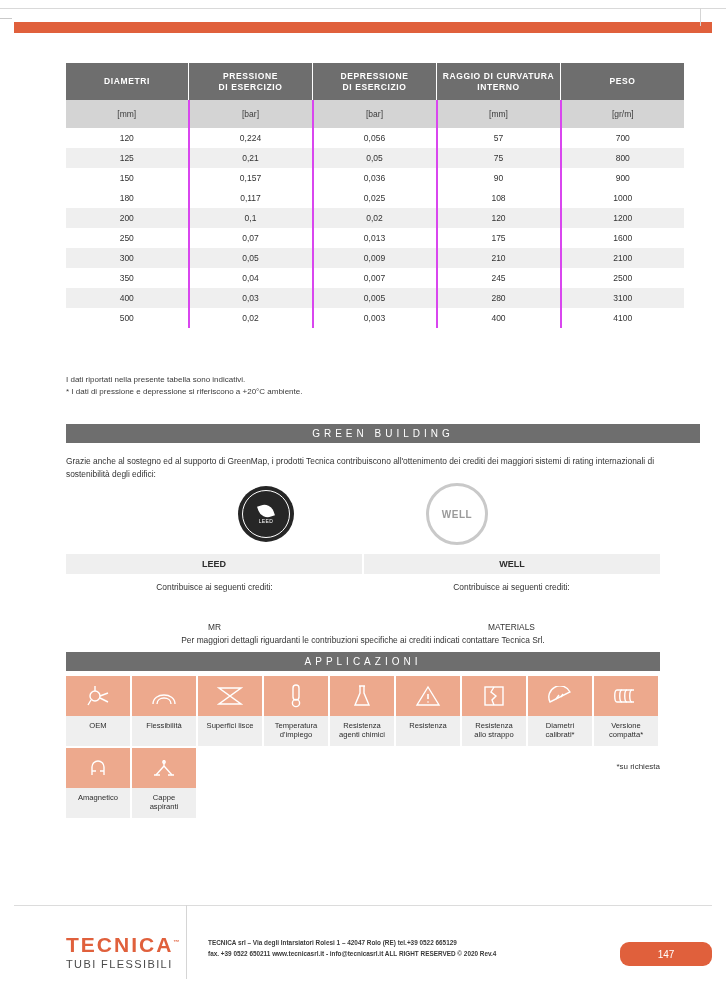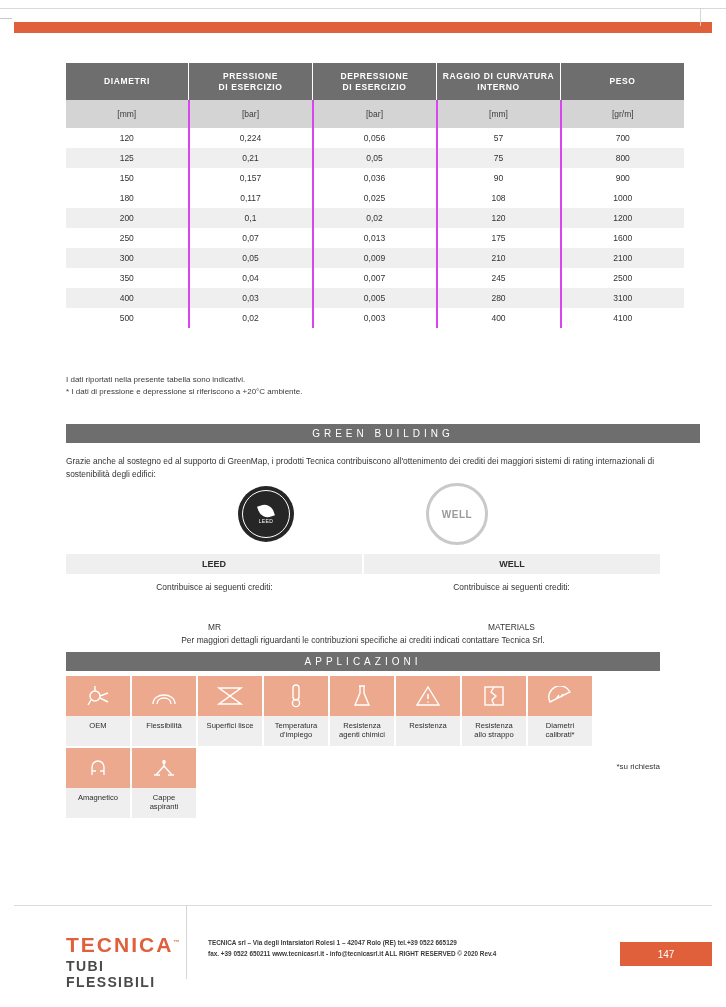--- a/index.html
+++ b/index.html
@@ -298,22 +298,22 @@
     color: #e0603c;
     line-height: 1;
     position: relative;
   }
   .logo-tm {
     font-size: 6px;
     vertical-align: super;
     letter-spacing: 0;
   }
   .logo-sub {
-    font-size: 14px;
-    font-weight: bold;
+    font-size: 11px;
+    font-weight: normal;
     letter-spacing: 1.4px;
     color: #4a4a4a;
     margin-top: 3px;
   }
   .footer-text {
     position: absolute;
     left: 208px;
     top: 938px;
     font-size: 6.4px;
     color: #3a3a3a;
@@ -325,20 +325,21 @@
     left: 620px;
     top: 942px;
     width: 92px;
     height: 24px;
     background: #e0603c;
     color: #ffffff;
     font-size: 10px;
     display: flex;
     align-items: center;
     justify-content: center;
+    border-radius: 9px;
   }
 </style>
 </head>
 <body>
 
 <div class="page">
 
   <div class="top-rule"></div>
   <div class="top-bar-cap-left"></div>
   <div class="top-bar"></div>
@@ -588,20 +589,32 @@
             <path d="M3 16 A11 11 0 0 1 23 6 L3 16 Z"></path>
             <path d="M9 13 L12 9 M14 11 L16 8"></path>
           </svg>
         </div>
         <div class="app-label">
           <span>Diametri</span><br>
           <span>calibrati*</span>
         </div>
       </div>
 
+      <div class="app-cell">
+        <div class="app-icon-box">
+          <svg width="28" height="20" viewBox="0 0 28 20" fill="none" stroke="#ffffff" stroke-width="1.4">
+            <path d="M5 4 C2 4 2 16 5 16 M10 4 C7 4 7 16 10 16 M15 4 C12 4 12 16 15 16 M20 4 C17 4 17 16 20 16"></path>
+            <path d="M5 4 L22 4 M5 16 L22 16"></path>
+          </svg>
+        </div>
+        <div class="app-label">
+          <span>Versione</span><br>
+          <span>compatta*</span>
+        </div>
+      </div>
 
     </div>
 
     <div class="apps-row">
 
 
       <div class="app-cell">
         <div class="app-icon-box">
           <svg width="22" height="22" viewBox="0 0 22 22" fill="none" stroke="#ffffff" stroke-width="1.4">
             <path d="M5 18 L5 10 A6 6 0 0 1 17 10 L17 18"></path>

